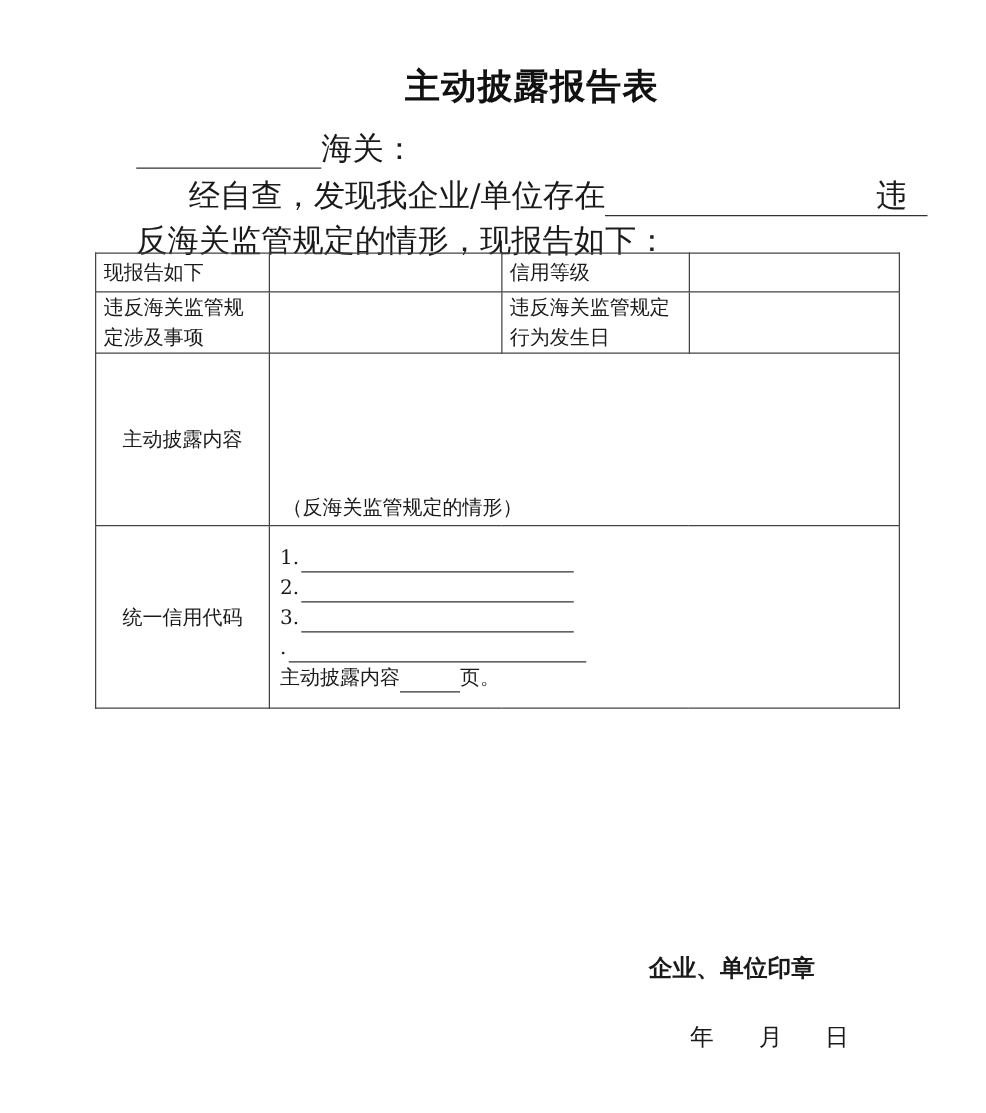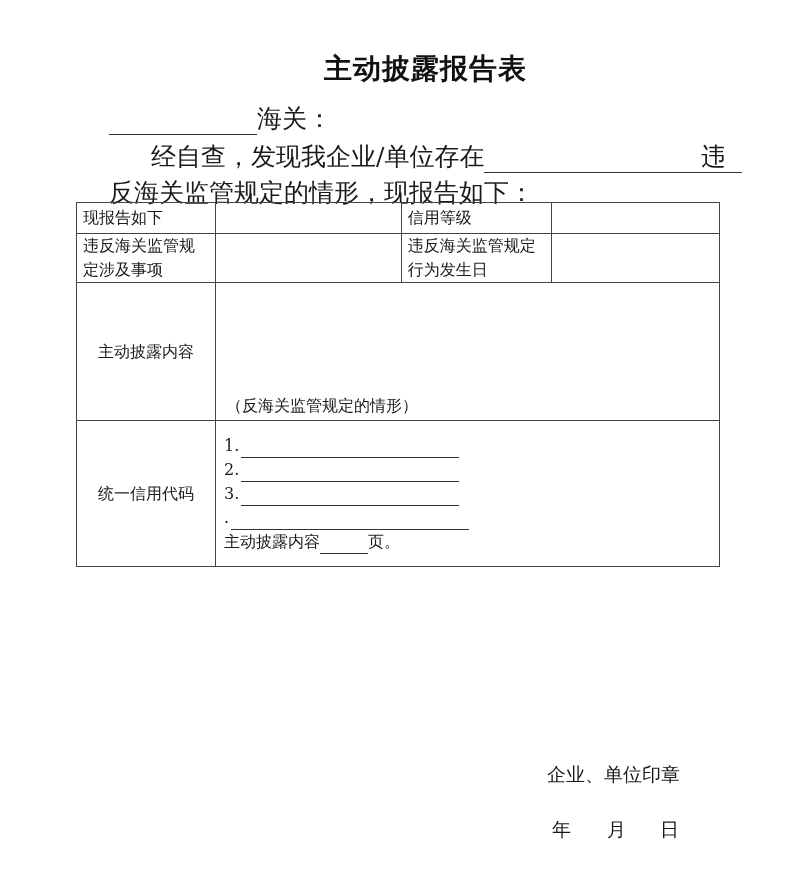--- a/index.html
+++ b/index.html
@@ -70,16 +70,16 @@
       <div class="mat-line"><span>1.</span><span class="mat-blank"></span></div>
       <div class="mat-line"><span>2.</span><span class="mat-blank"></span></div>
       <div class="mat-line"><span>3.</span><span class="mat-blank"></span></div>
       <div class="mat-line"><span>.</span><span class="mat-blank long"></span></div>
       <div class="mat-line"><span>主动披露内容</span><span class="pages-blank"></span><span>页。</span></div>
     </td>
   </tr>
 </tbody>
   </table>
 
-<div class="abs sig" style="left:516px; top:762px;">企业、单位印章</div>
+<div class="abs sig" style="left:488px; top:762px;font-weight:bold;">企业、单位印章</div>
 <div class="abs sig" style="left:521px; top:817px;">年</div>
 <div class="abs sig" style="left:576px; top:817px;">月</div>
 <div class="abs sig" style="left:629px; top:817px;">日</div>
 
 </body></html>

